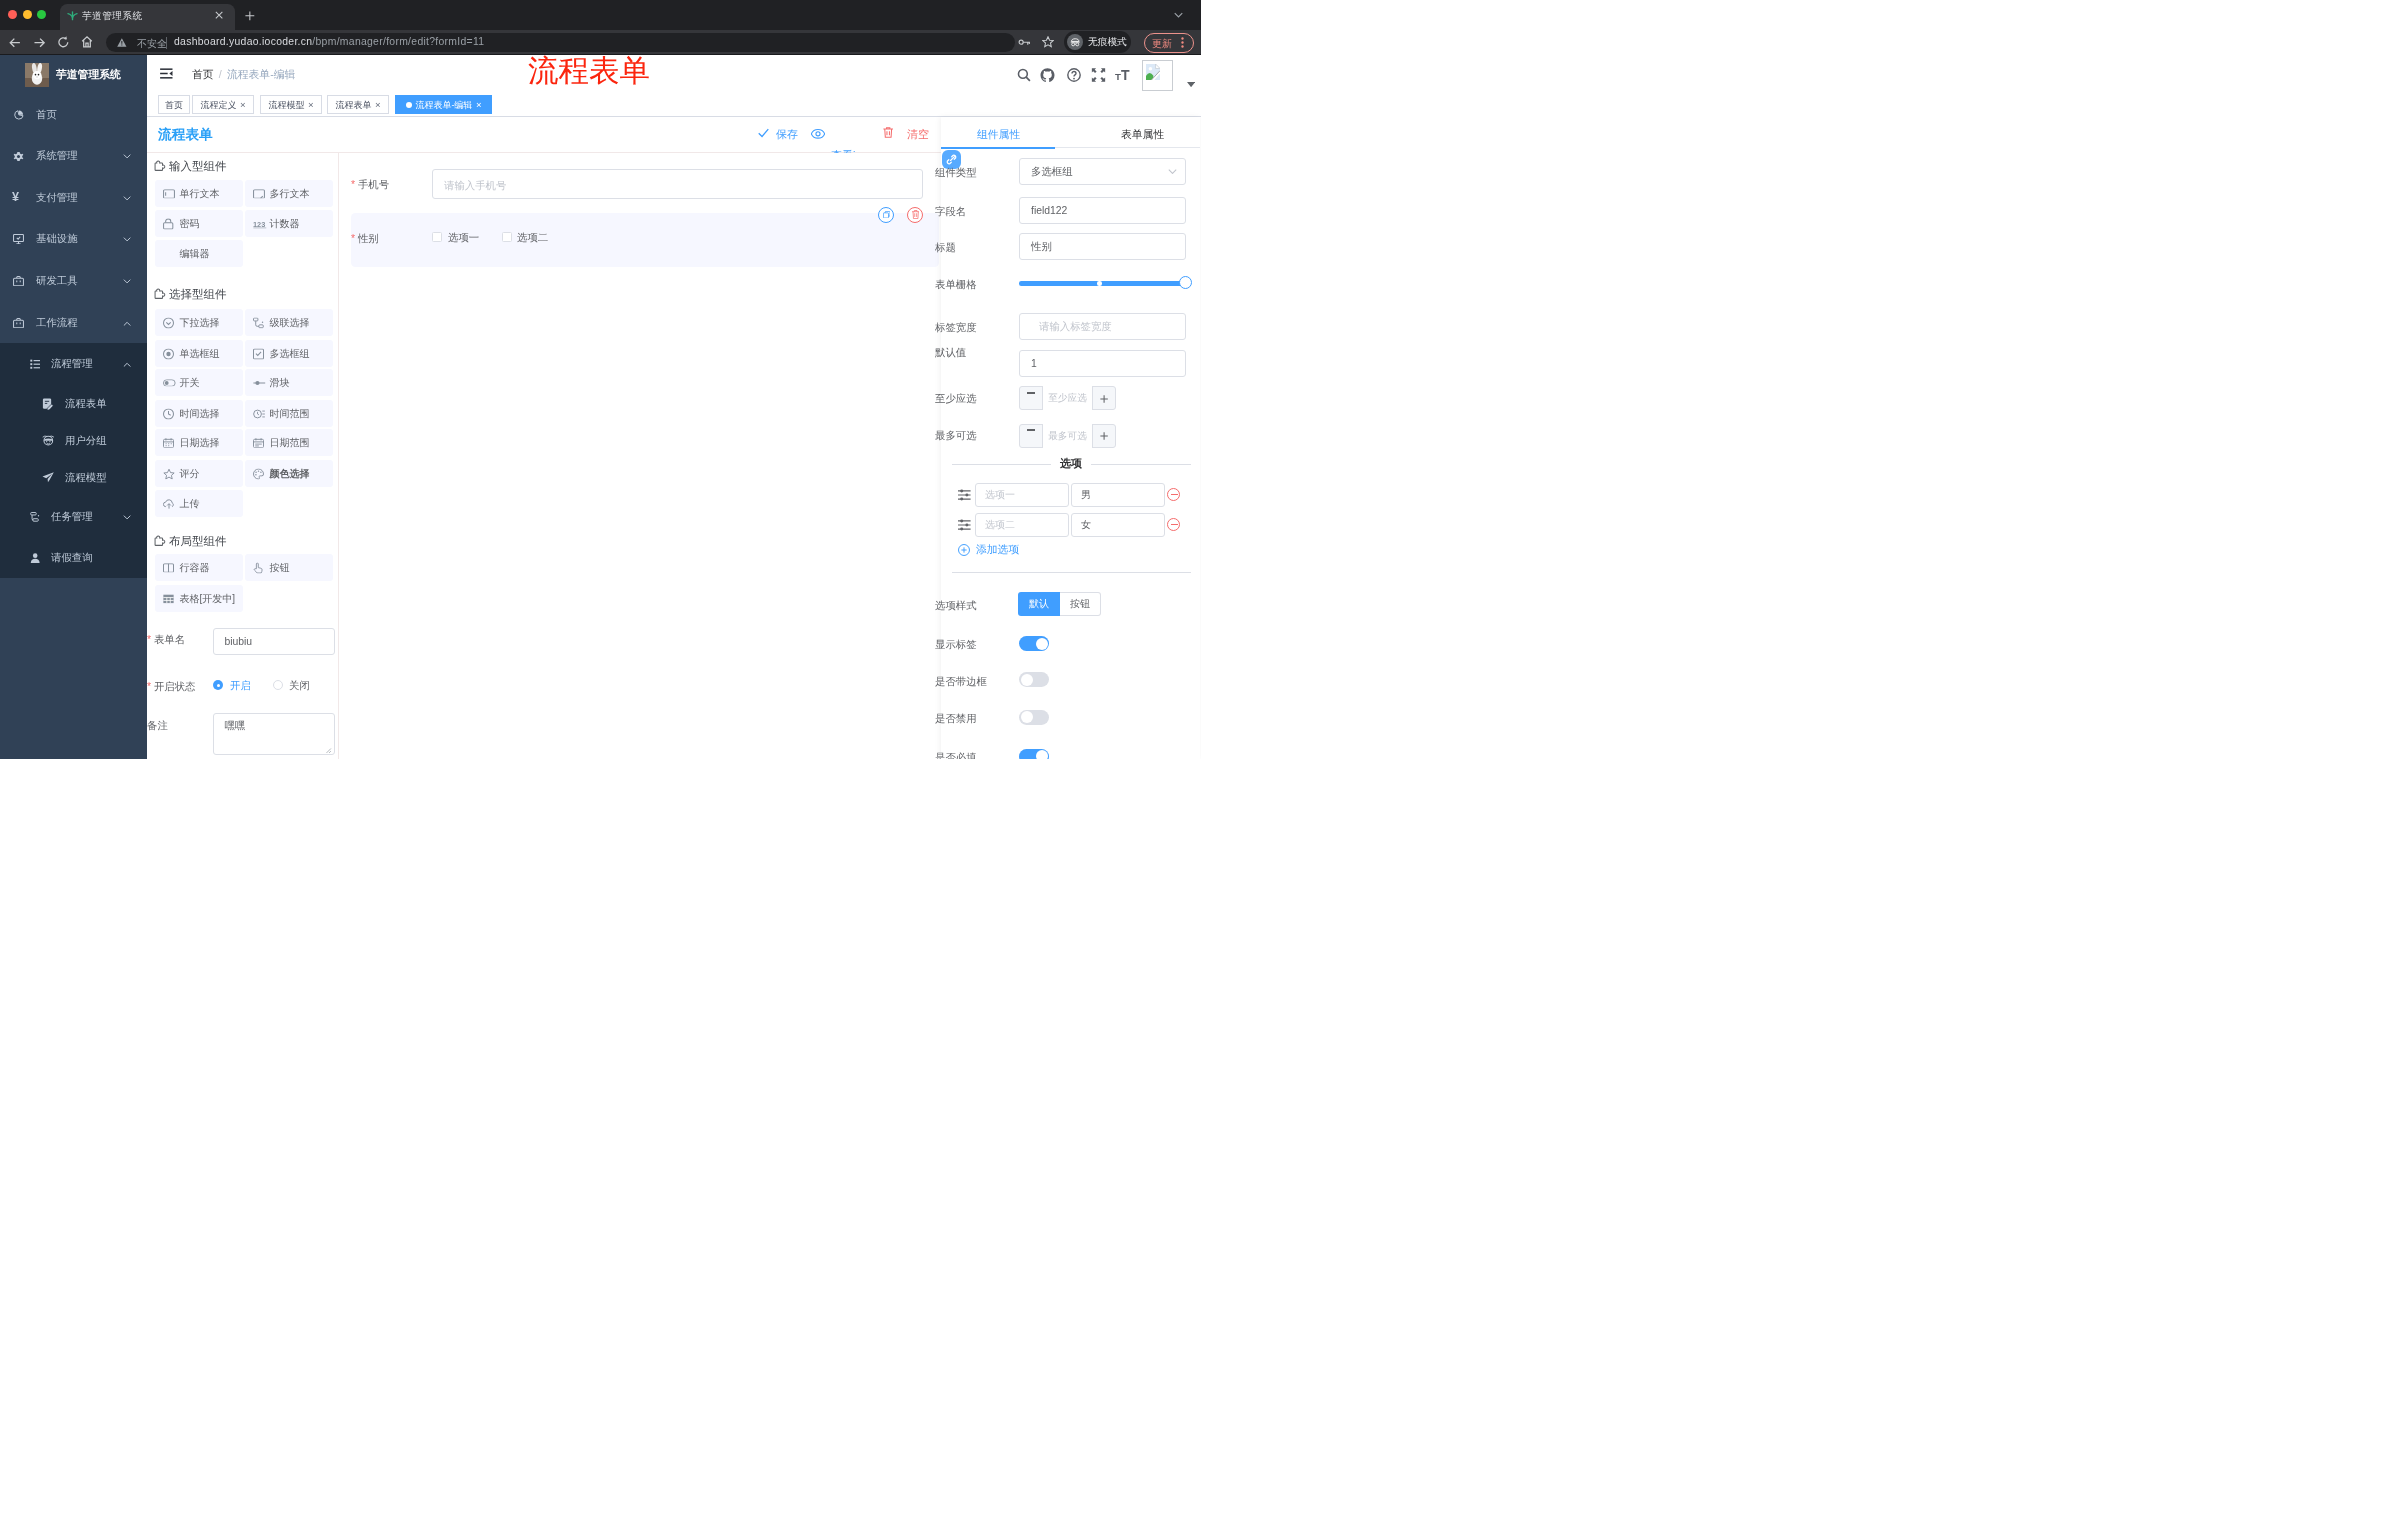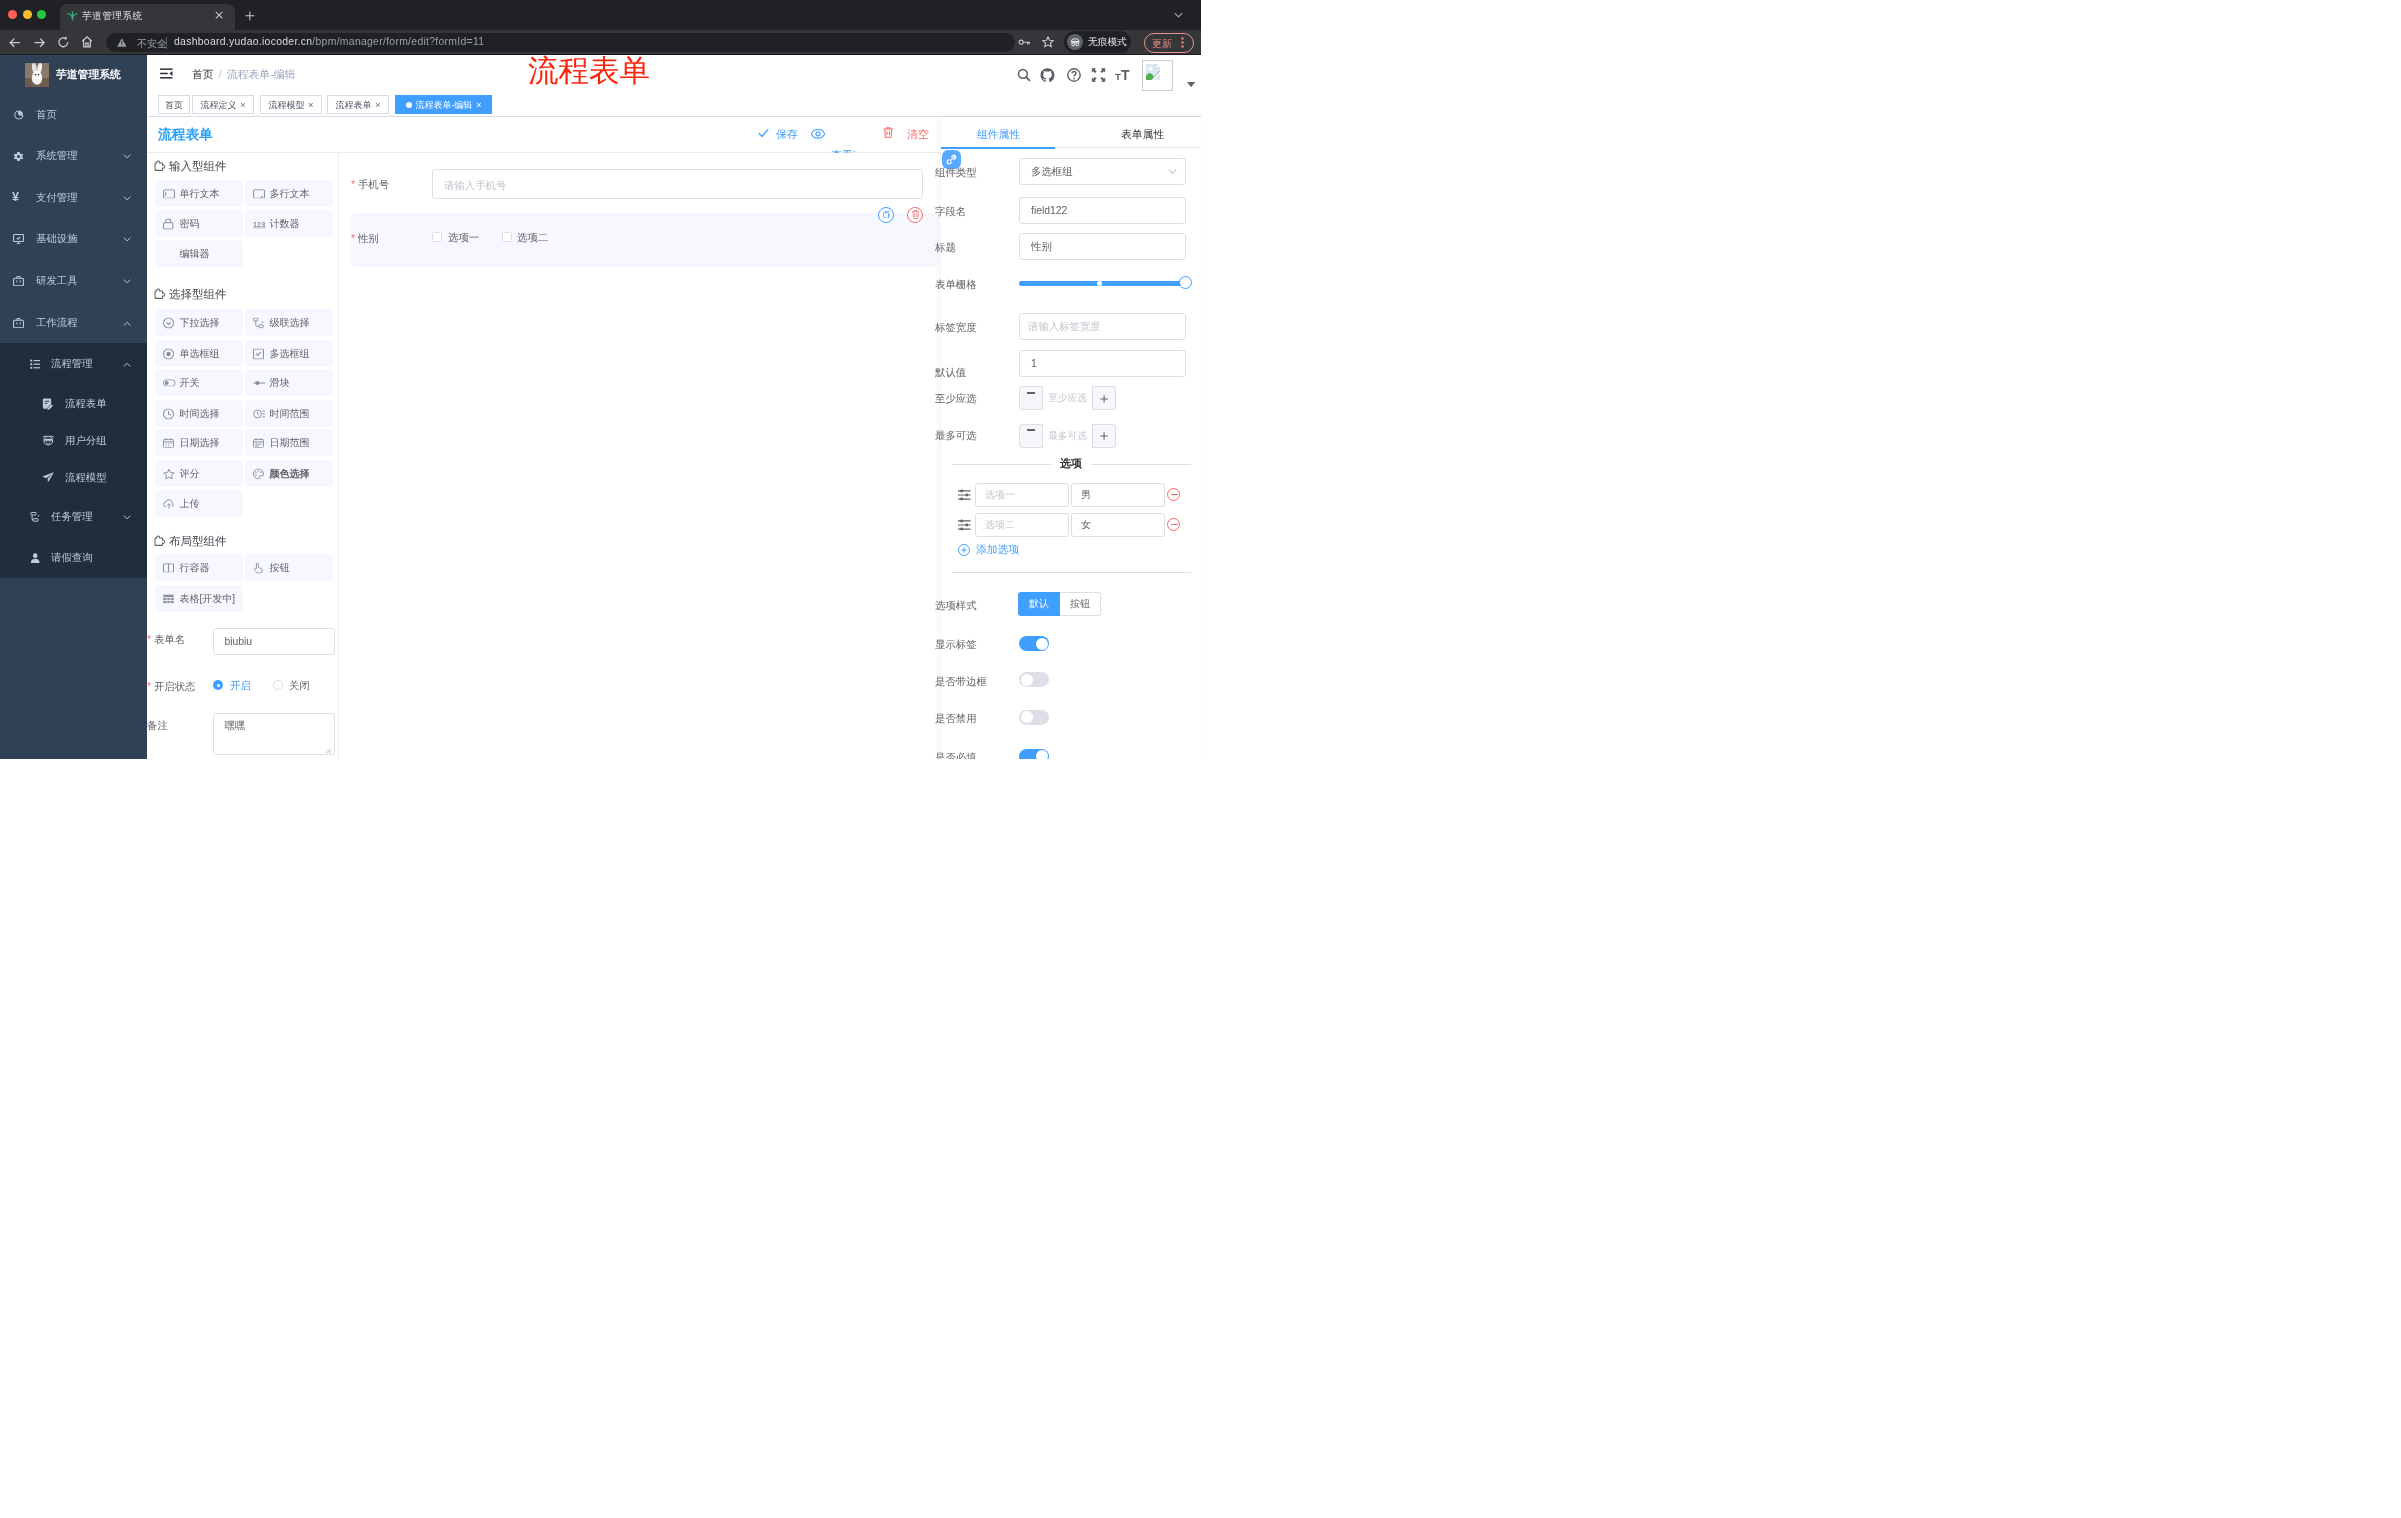--- a/index.html
+++ b/index.html
@@ -532,22 +532,22 @@
     </svg>
 <div class="rlabel" style="left:935px;top:205px;width:74px;">字段名</div>
 <div class="inp" style="left:1019px;top:197px;width:167px;height:27px;line-height:25px;padding-left:11px;">field122</div>
 <div class="rlabel" style="left:935px;top:241px;width:74px;">标题</div>
 <div class="inp" style="left:1019px;top:233px;width:167px;height:27px;line-height:25px;padding-left:11px;">性别</div>
 <div class="rlabel" style="left:935px;top:278px;width:74px;">表单栅格</div>
 <div class="abs" style="left:1019px;top:281px;width:167px;height:4.5px;border-radius:2.2px;background:#409eff;"></div>
 <div class="abs" style="left:1097px;top:281px;width:4.5px;height:4.5px;border-radius:50%;background:#fff;"></div>
 <div class="abs" style="left:1179px;top:276px;width:13.4px;height:13.4px;border-radius:50%;background:#fff;border:1.5px solid #409eff;"></div>
 <div class="rlabel" style="left:935px;top:321px;width:74px;">标签宽度</div>
-<div class="inp" style="left:1019px;top:313px;width:167px;height:27px;line-height:25px;padding-left:8px;"><span class="ph">请输入标签宽度</span></div>
-<div class="rlabel" style="left:935px;top:366px;width:74px;">默认值</div>
+<div class="inp" style="left:1019px;top:313px;width:167px;height:27px;line-height:25px;padding-left:19px;"><span class="ph">请输入标签宽度</span></div>
+<div class="rlabel" style="left:935px;top:346px;width:74px;">默认值</div>
 <div class="inp" style="left:1019px;top:350px;width:167px;height:27px;line-height:25px;padding-left:11px;">1</div>
 <div class="rlabel" style="left:935px;top:392px;width:74px;">至少应选</div>
 <div class="abs" style="left:1019px;top:386px;width:97px;height:24px;border:0.7px solid #dcdfe6;border-radius:3px;background:#f5f7fa;"></div>
 <div class="abs" style="left:1042px;top:386px;width:51px;height:24px;border-left:0.7px solid #dcdfe6;border-right:0.7px solid #dcdfe6;background:#fff;color:#c0c4cc;font-size:9.7px;text-align:center;line-height:24px;">至少应选</div>
 <div class="abs" style="left:1027px;top:392px;width:8.2px;height:1.5px;background:#606266;"></div>
 <svg class="abs" style="left:1100px;top:395px;" width="8.2" height="8.2" viewBox="0 0 11 11">
       <path d="M5.5 0.5 V10.5 M0.5 5.5 H10.5" stroke="#606266" stroke-width="1.4"></path>
     </svg>
 <div class="rlabel" style="left:935px;top:429px;width:74px;">最多可选</div>
 <div class="abs" style="left:1019px;top:424px;width:97px;height:24px;border:0.7px solid #dcdfe6;border-radius:3px;background:#f5f7fa;"></div>

